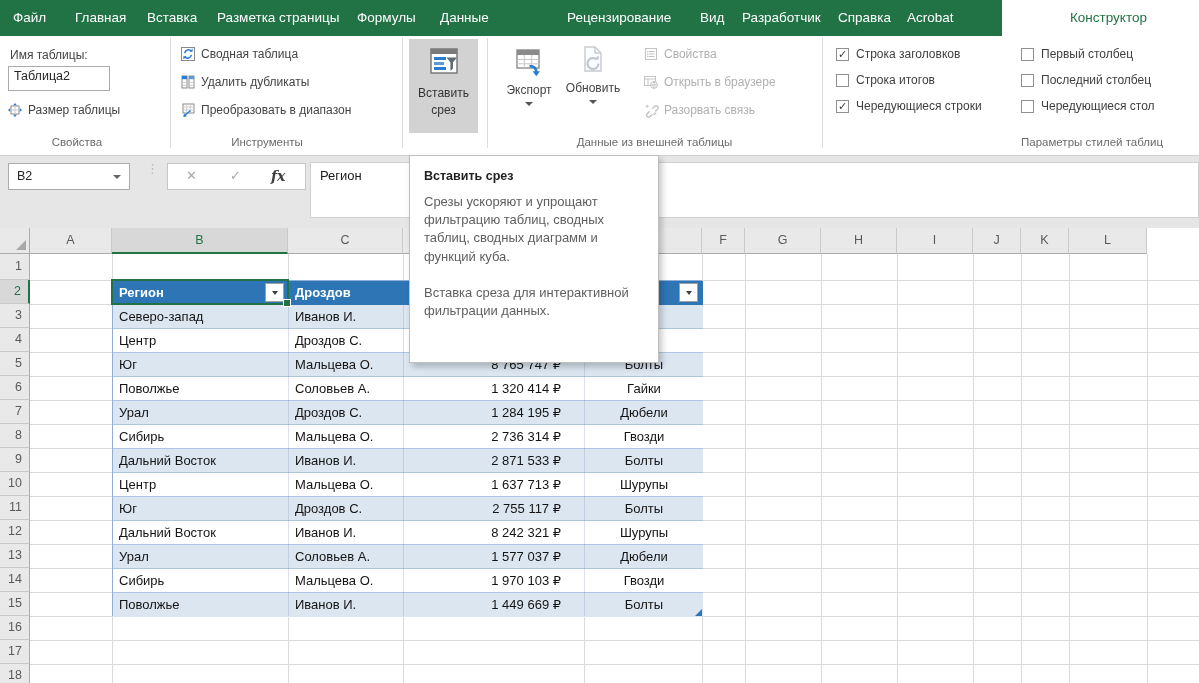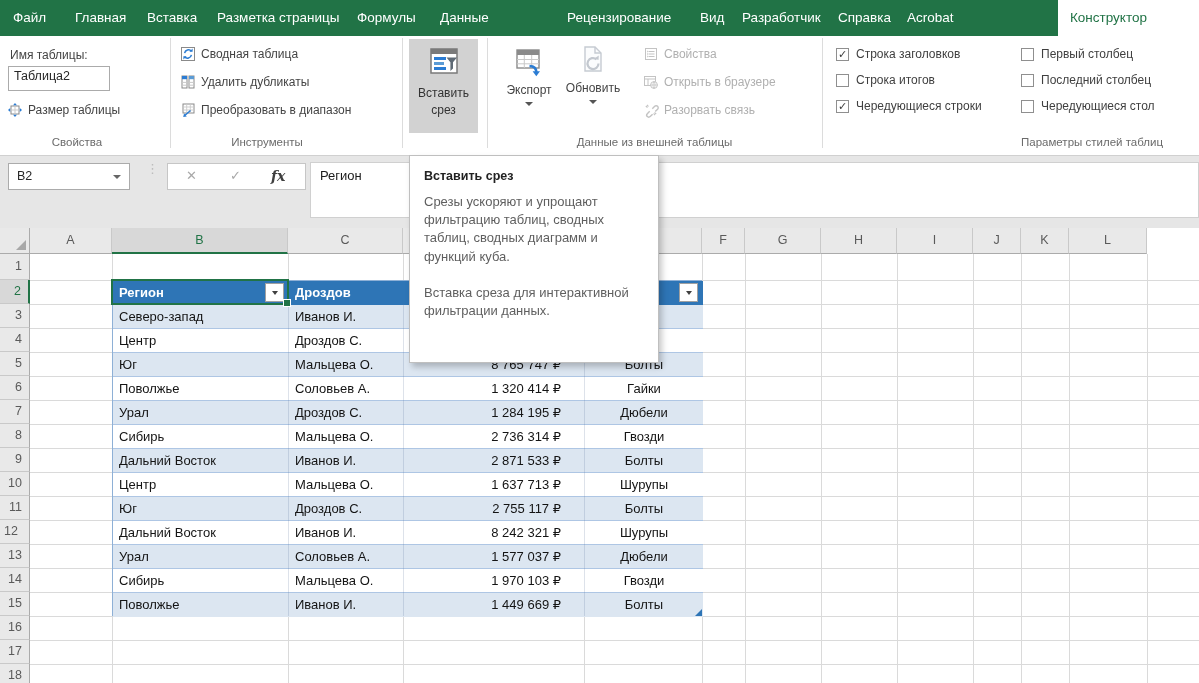--- a/index.html
+++ b/index.html
@@ -1,20 +1,20 @@
 <!DOCTYPE html>
 <html><head>
 <meta charset="utf-8">
 <style>
   html,body{margin:0;padding:0;}
   body{font-family:"Liberation Sans","DejaVu Sans",sans-serif;}
   .app{position:relative;width:1199px;height:683px;overflow:hidden;background:#fff;}
   .abs{position:absolute;}
   
-  .tabbar{left:0;top:0;width:1199px;height:36px;background:#217346;}
+  .tabbar{left:0;top:0;width:1002px;height:36px;background:#217346;}
   .tab{top:0;height:36px;line-height:36px;font-size:13.5px;color:#fff;white-space:nowrap;cursor:default;}
   .tab.active{background:#fff;color:#217346;text-align:center;}
   
   .ribbon{left:0;top:36px;width:1199px;height:120px;background:#fff;border-bottom:1px solid #d0d0d0;box-sizing:border-box;}
   .rlabel{font-size:12px;color:#444;white-space:nowrap;}
   .grouplabel{font-size:11.5px;color:#6b6b6b;white-space:nowrap;text-align:center;}
   .gsep{width:1px;background:#dcdcdc;top:4px;height:144px;}
   .ribbonbtn{display:flex;align-items:center;gap:5px;font-size:12px;color:#444;white-space:nowrap;cursor:default;}
   .nameinput{box-sizing:border-box;border:1px solid #ababab;background:#fff;font-size:12.5px;color:#262626;padding:2px 5px;font-family:"Liberation Sans","DejaVu Sans",sans-serif;}
   .bigbtn{background:#d2d2d2;text-align:center;font-size:12px;color:#333;}
@@ -277,21 +277,21 @@
       <div class="rowhead sel" style="top: 52px; height: 24px; line-height: 23px; position: absolute;">2</div>
       <div class="rowhead" style="top: 76px; height: 24px; line-height: 23px; position: absolute;">3</div>
       <div class="rowhead" style="top: 100px; height: 24px; line-height: 23px; position: absolute;">4</div>
       <div class="rowhead" style="top: 124px; height: 24px; line-height: 23px; position: absolute;">5</div>
       <div class="rowhead" style="top: 148px; height: 24px; line-height: 23px; position: absolute;">6</div>
       <div class="rowhead" style="top: 172px; height: 24px; line-height: 23px; position: absolute;">7</div>
       <div class="rowhead" style="top: 196px; height: 24px; line-height: 23px; position: absolute;">8</div>
       <div class="rowhead" style="top: 220px; height: 24px; line-height: 23px; position: absolute;">9</div>
       <div class="rowhead" style="top: 244px; height: 24px; line-height: 23px; position: absolute;">10</div>
       <div class="rowhead" style="top: 268px; height: 24px; line-height: 23px; position: absolute;">11</div>
-      <div class="rowhead" style="top: 292px; height: 24px; line-height: 23px; position: absolute; text-align: center;">12</div>
+      <div class="rowhead" style="top: 292px; height: 24px; line-height: 23px; position: absolute;">12</div>
       <div class="rowhead" style="top: 316px; height: 24px; line-height: 23px; position: absolute;">13</div>
       <div class="rowhead" style="top: 340px; height: 24px; line-height: 23px; position: absolute;">14</div>
       <div class="rowhead" style="top: 364px; height: 24px; line-height: 23px; position: absolute;">15</div>
       <div class="rowhead" style="top: 388px; height: 24px; line-height: 23px; position: absolute;">16</div>
       <div class="rowhead" style="top: 412px; height: 24px; line-height: 23px; position: absolute;">17</div>
       <div class="rowhead" style="top: 436px; height: 24px; line-height: 23px; position: absolute;">18</div>
       <div class="gl" style="position: absolute; left: 112px; top: 26px; width: 1px; height: 429px;"></div>
       <div class="gl" style="position: absolute; left: 288px; top: 26px; width: 1px; height: 429px;"></div>
       <div class="gl" style="position: absolute; left: 403px; top: 26px; width: 1px; height: 429px;"></div>
       <div class="gl" style="position: absolute; left: 584px; top: 26px; width: 1px; height: 429px;"></div>

